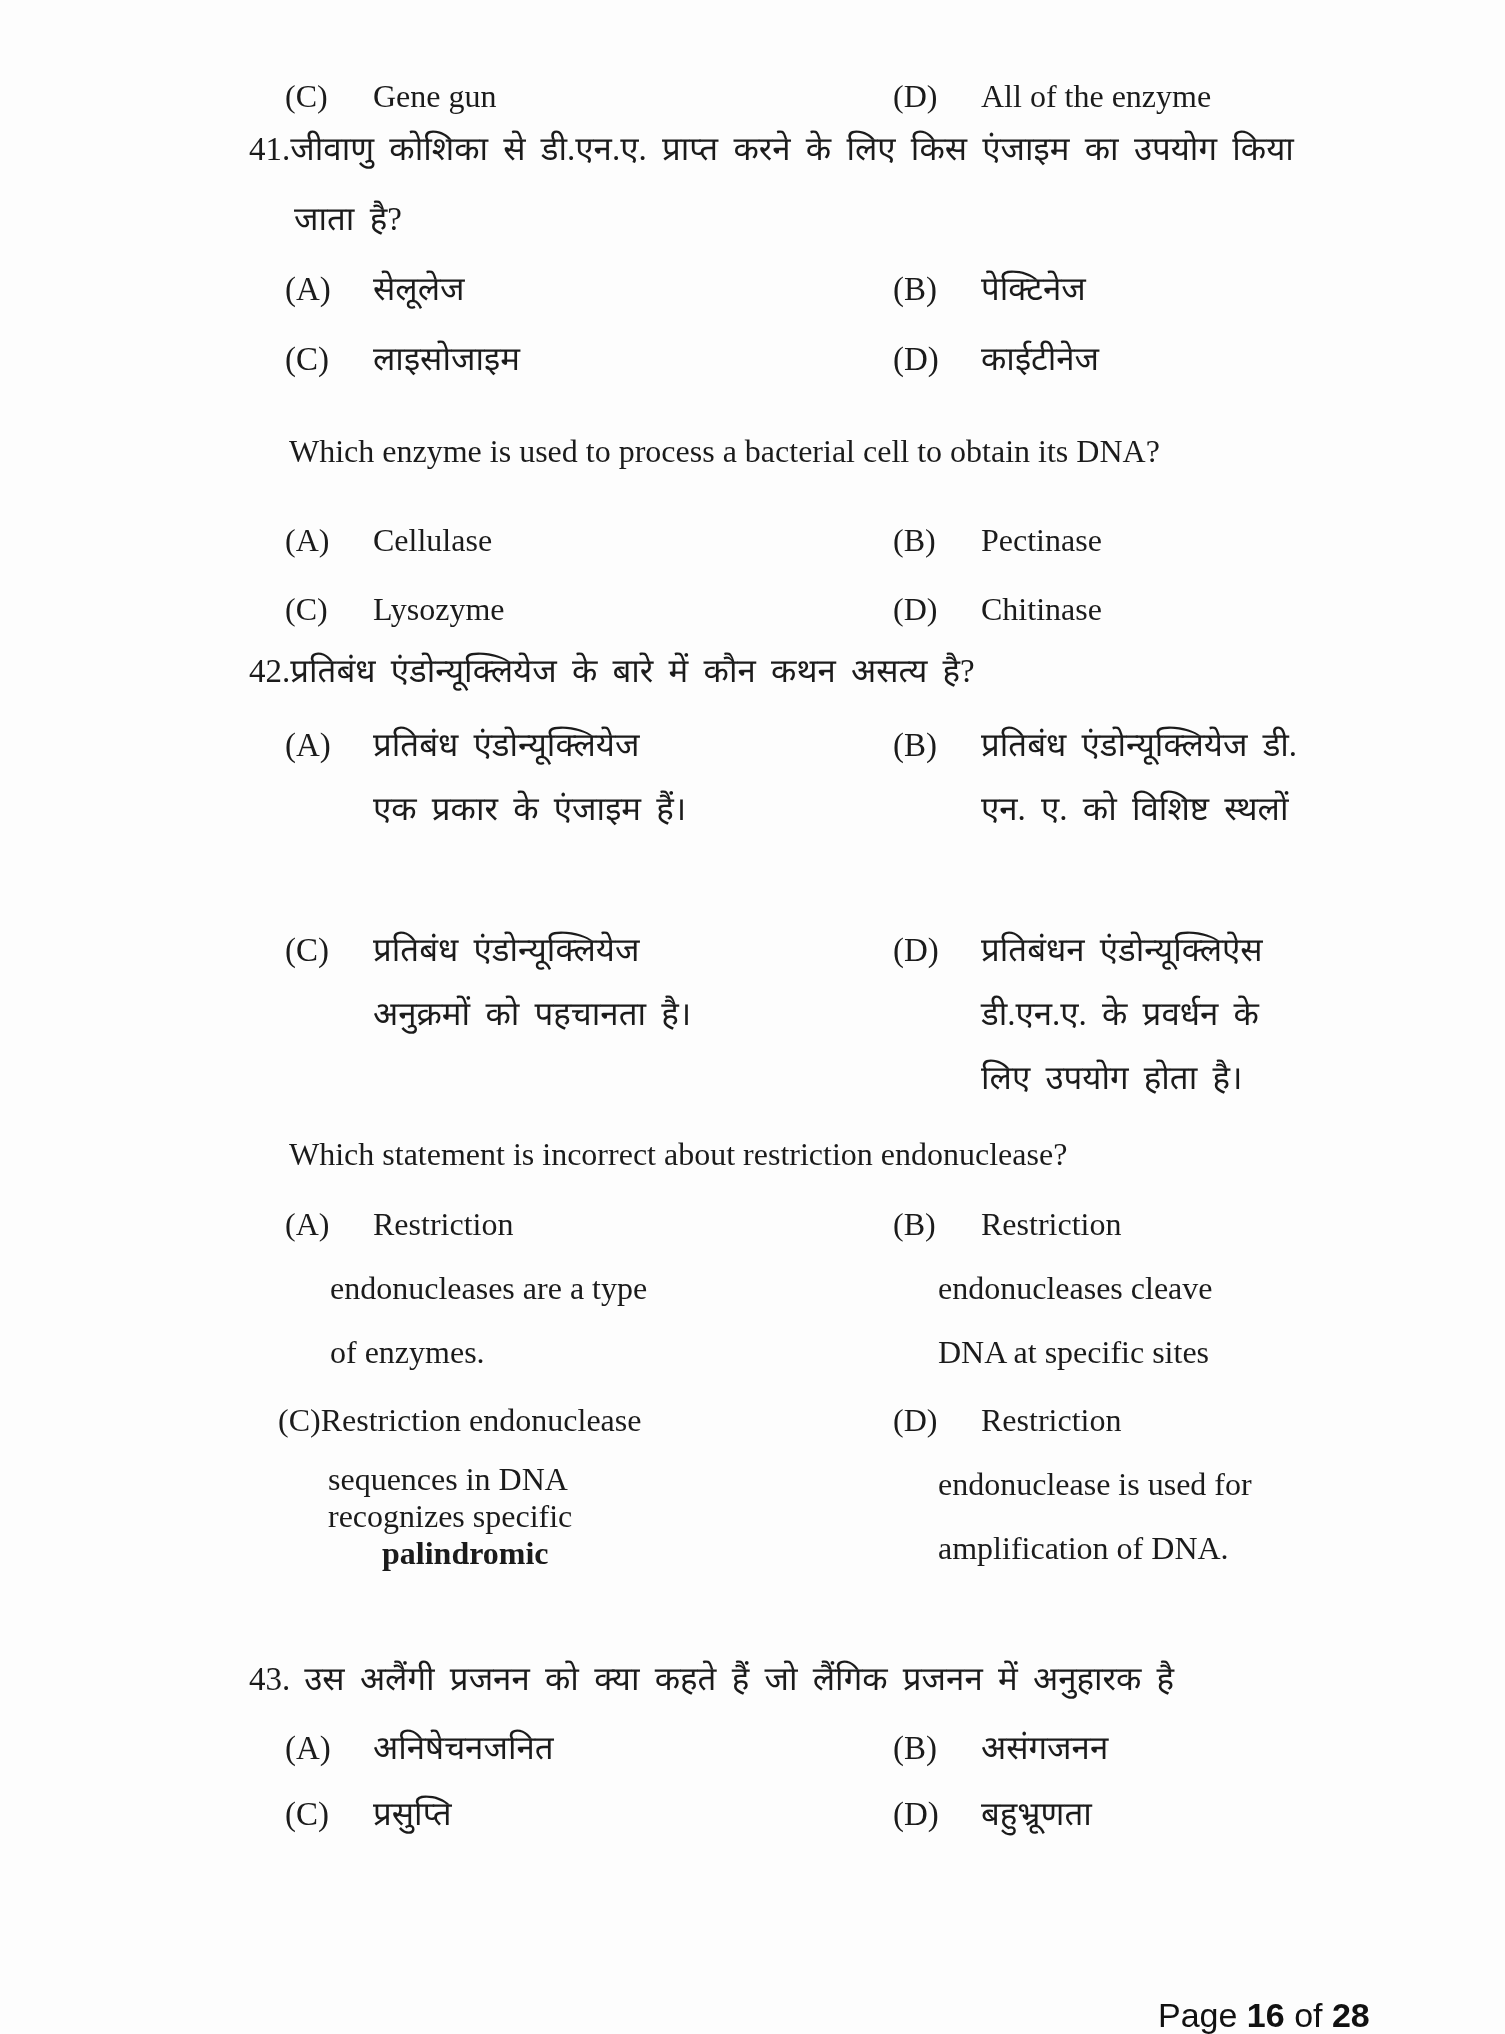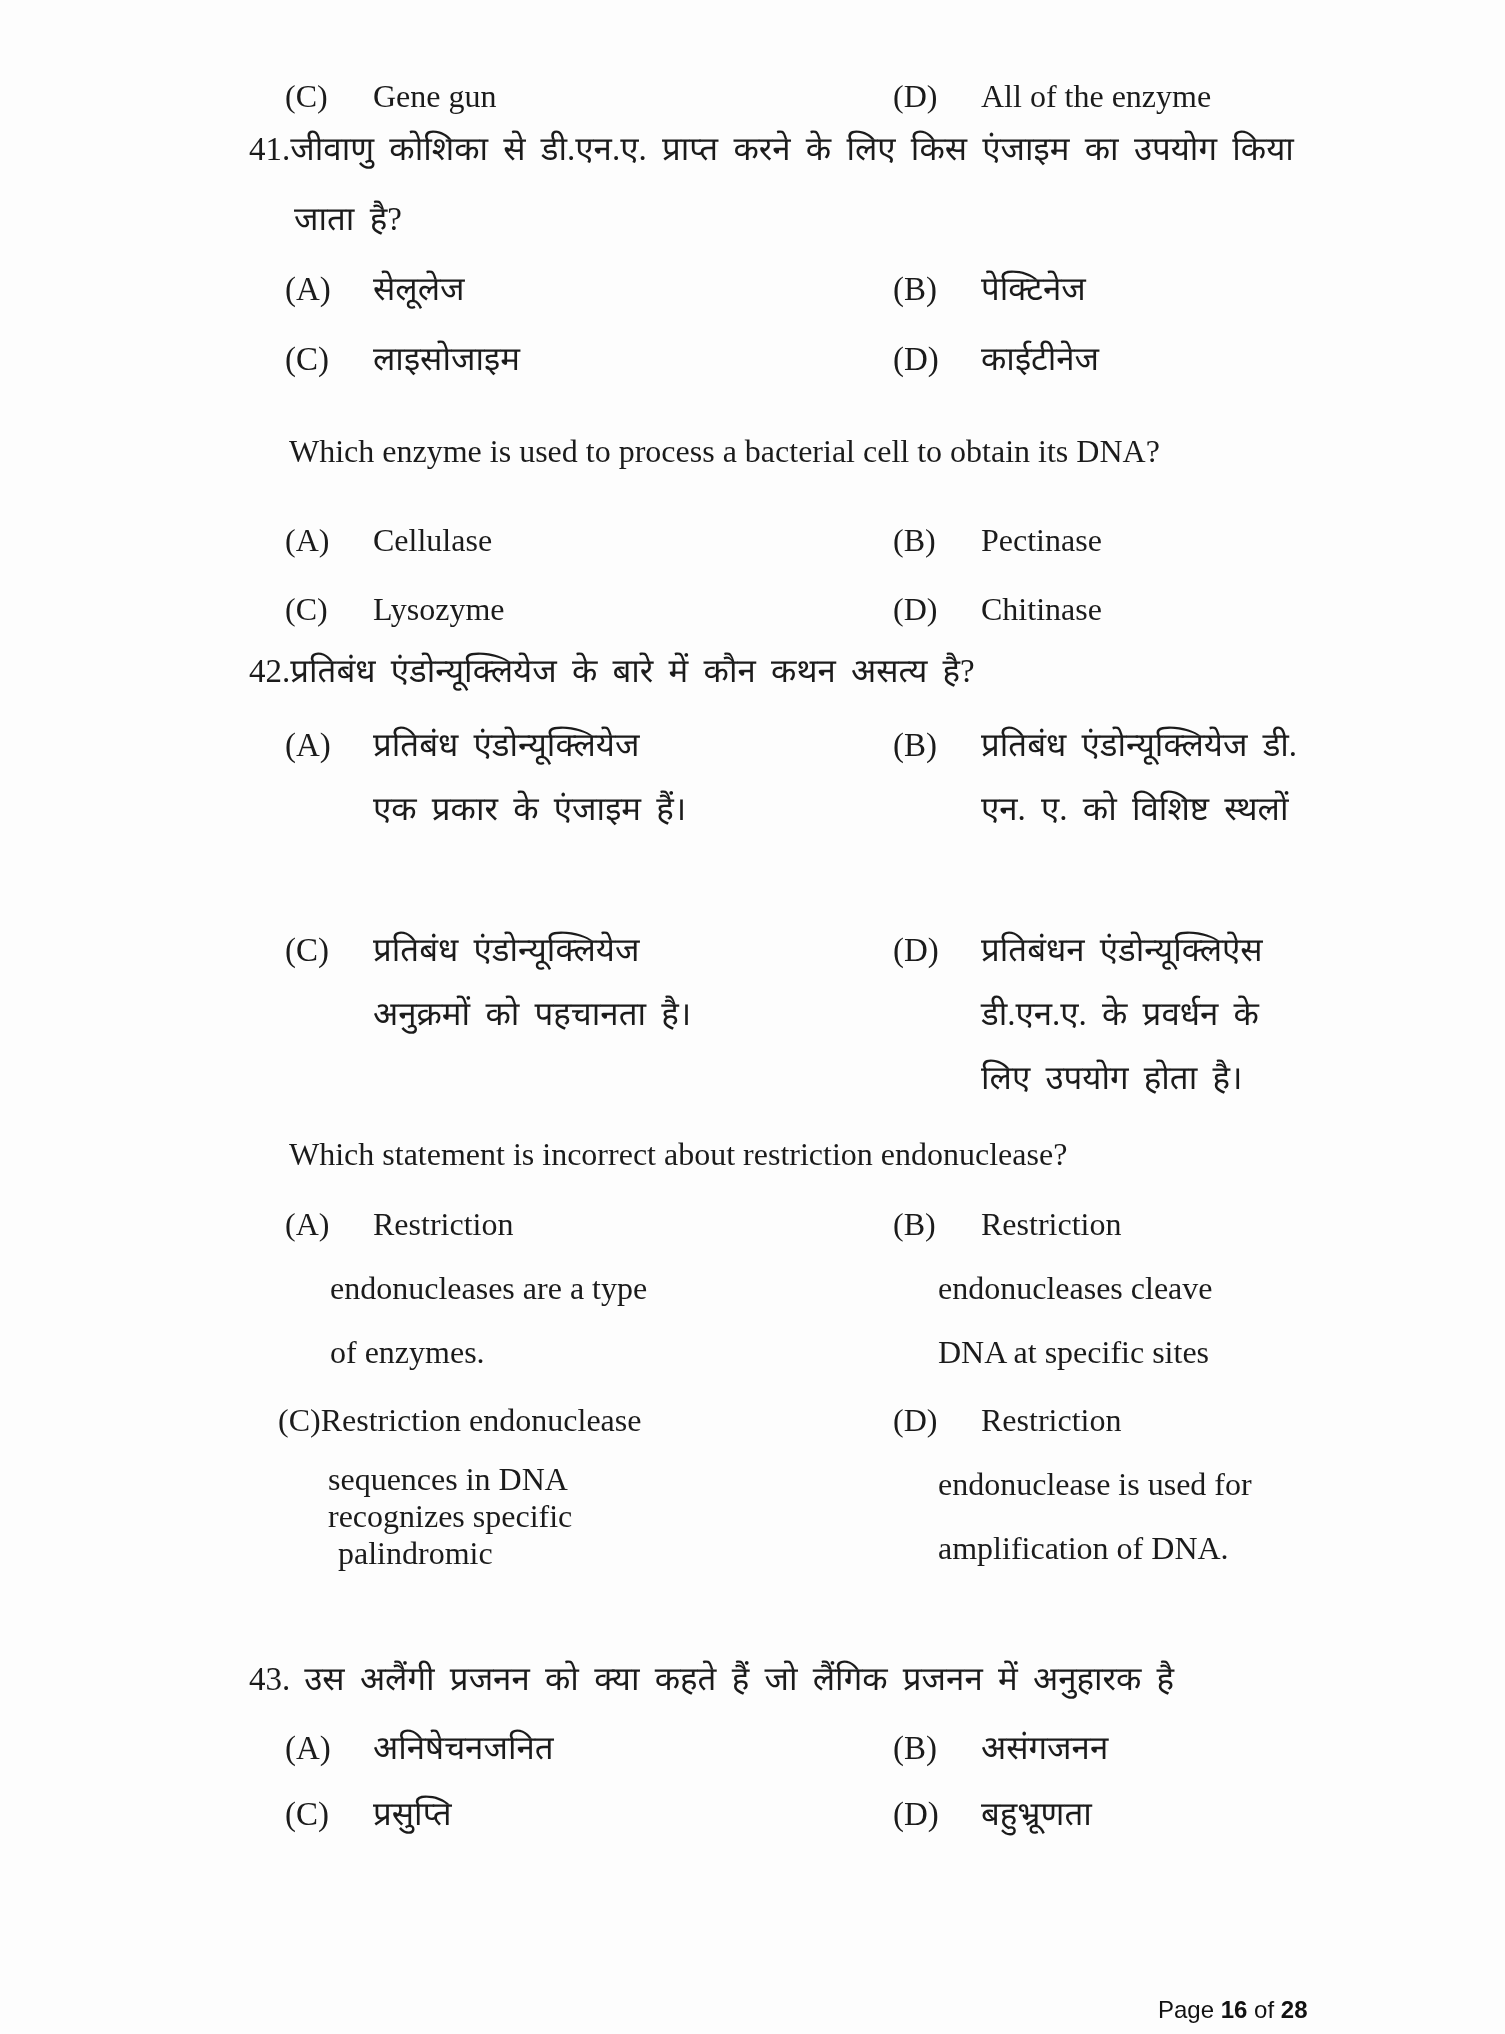--- a/index.html
+++ b/index.html
@@ -25,25 +25,25 @@
   .cell.c2{left:608px;}
   .lbl{flex:none;width:88px;line-height:46px;}
   .txt{white-space:nowrap;line-height:46px;}
   .lines{min-width:10px;}
   .lines>div{height:64px;line-height:46px;white-space:nowrap;}
   .en-opt .lines>div:not(:first-child){margin-left:-43px;}
   .copt{display:block;}
   .copt .joined{height:64px;line-height:46px;white-space:nowrap;}
   .copt .joined .lbl-inline{display:inline;}
   .copt .cline2,.copt .cline3{margin-left:50px;}
-  .copt .cline4{margin-left:60px;}
+  .copt .cline4{margin-left:104px;font-weight:bold;}
   .footer{
     position:absolute;left:1158px;top:1996px;
     font-family:"Liberation Sans","DejaVu Sans",sans-serif;
-    font-size:24px;color:#111;white-space:nowrap;
+    font-size:34px;color:#111;white-space:nowrap;
   }
   .footer .bold{font-weight:bold;}
 </style>
 </head>
 <body>
 
 <div class="page">
 
   <div class="row en" style="top:73px">
     <div class="cell c1">

